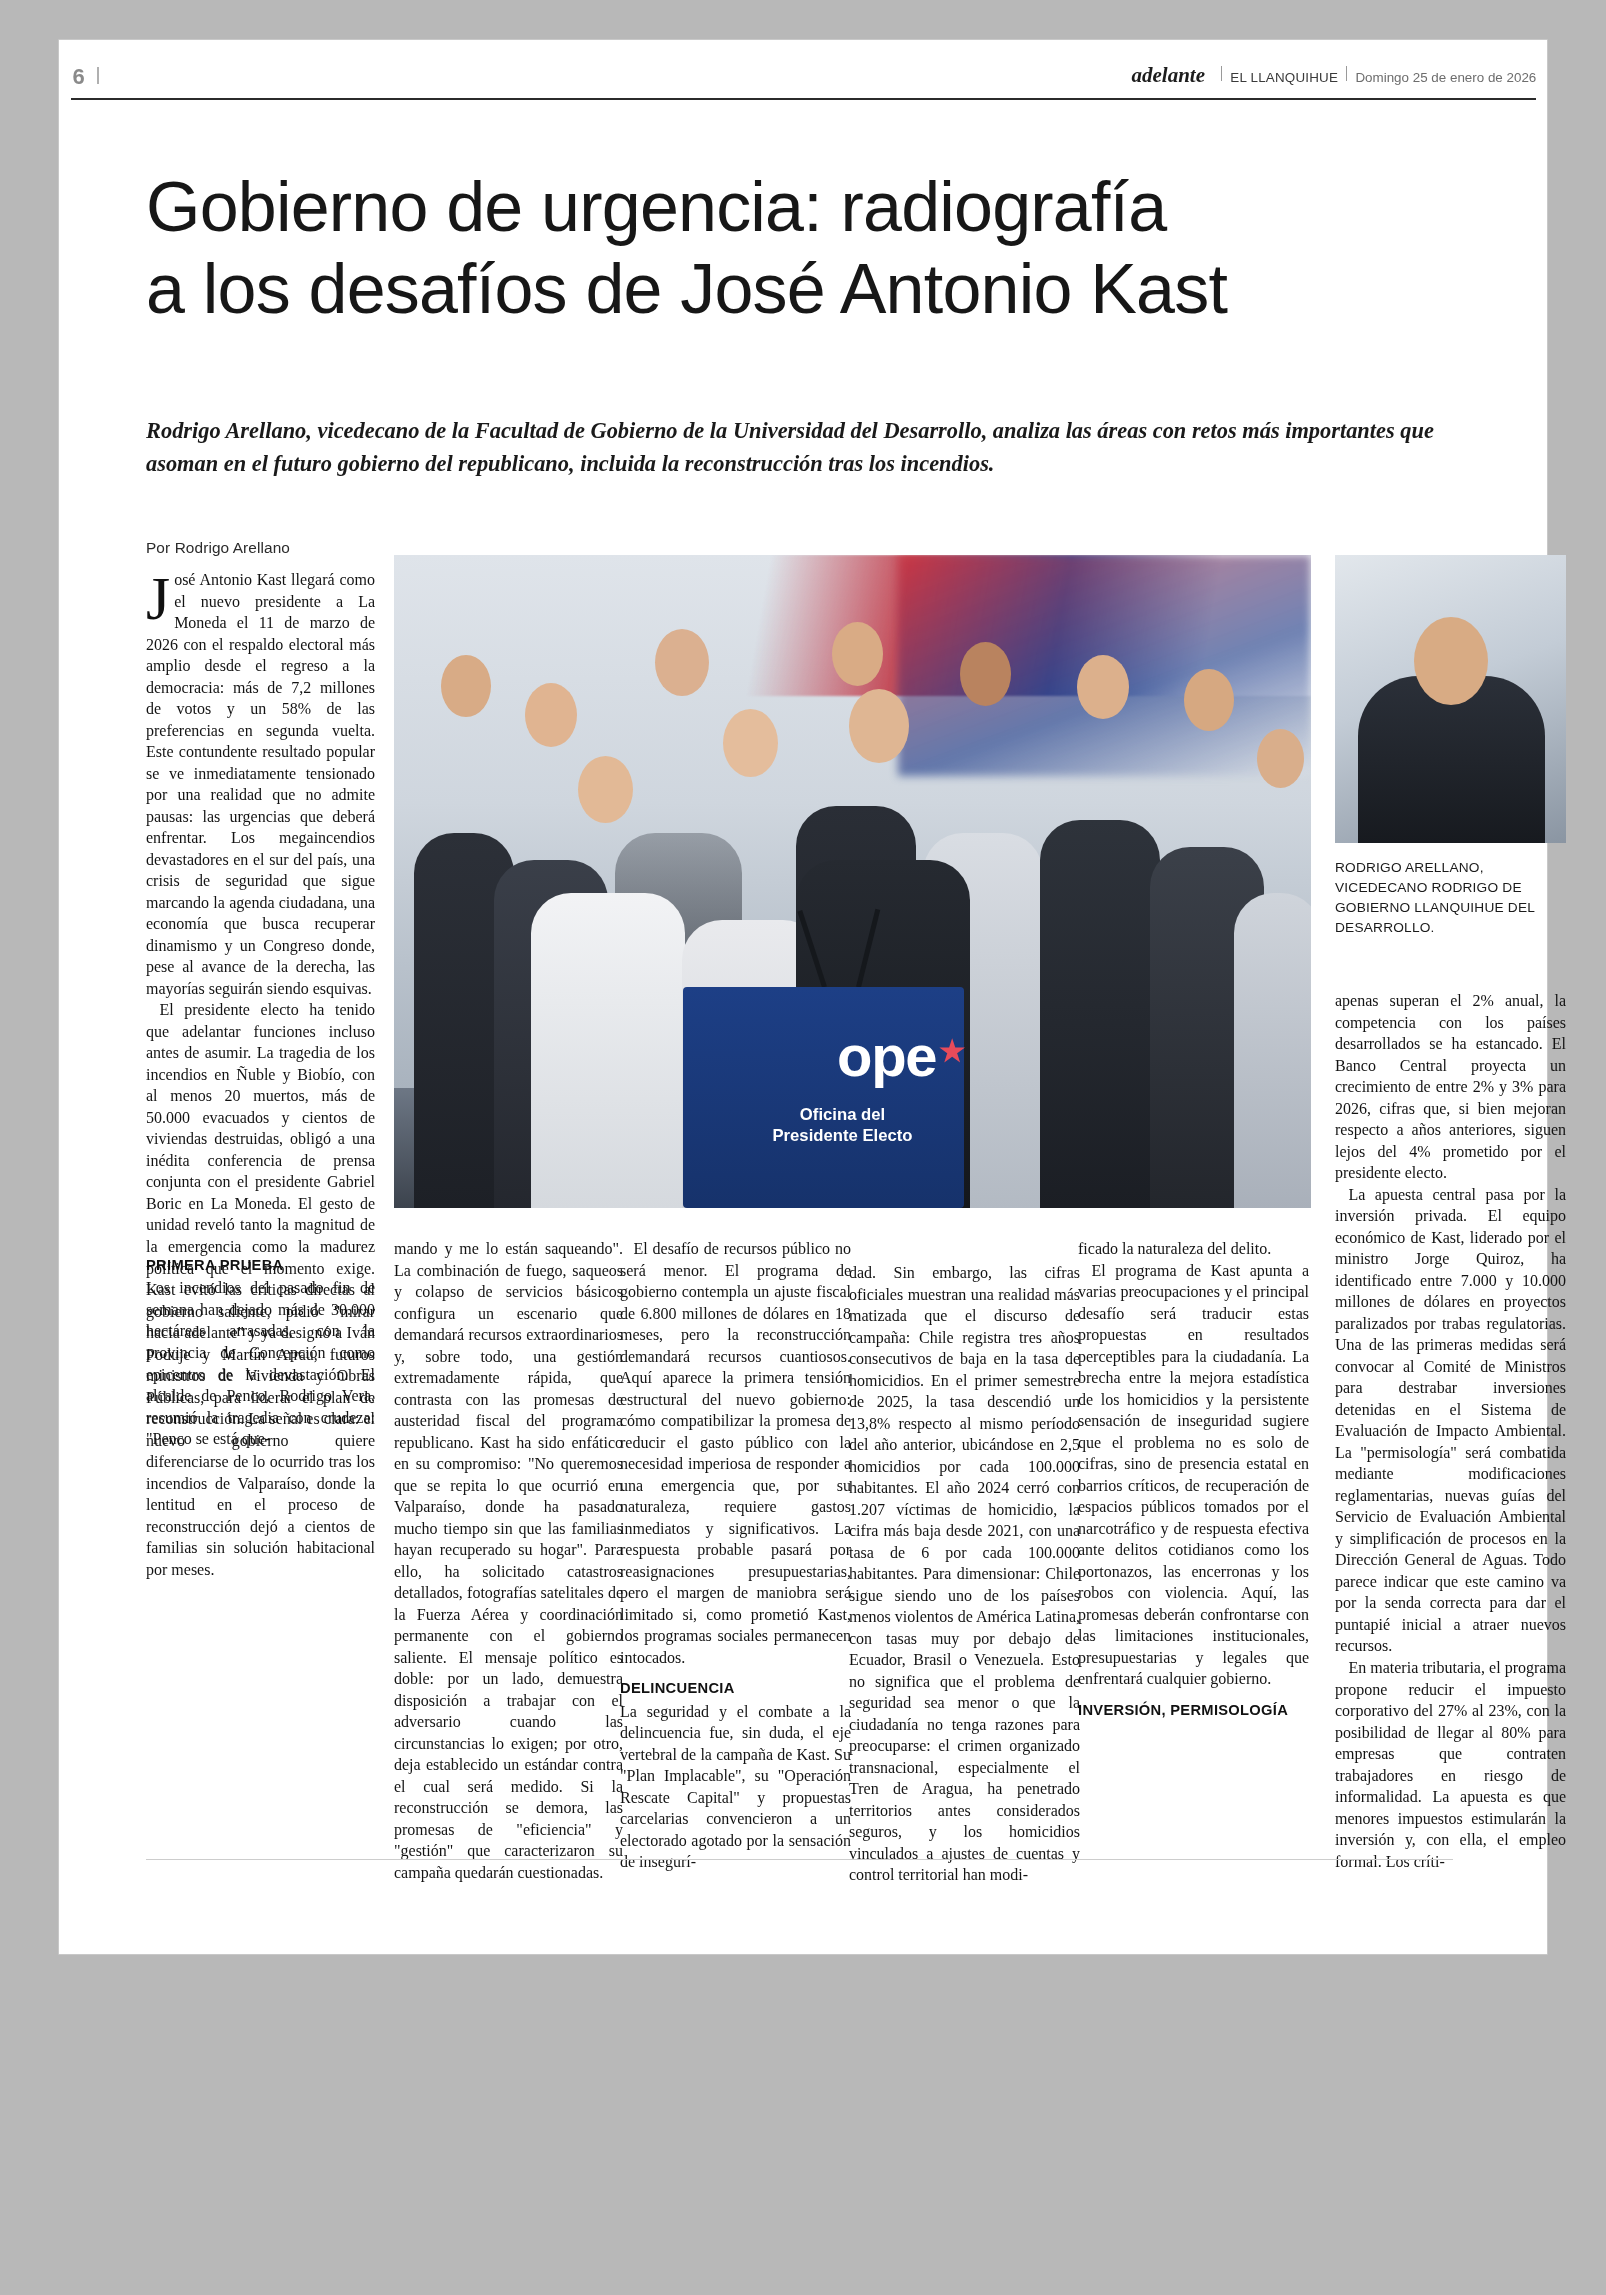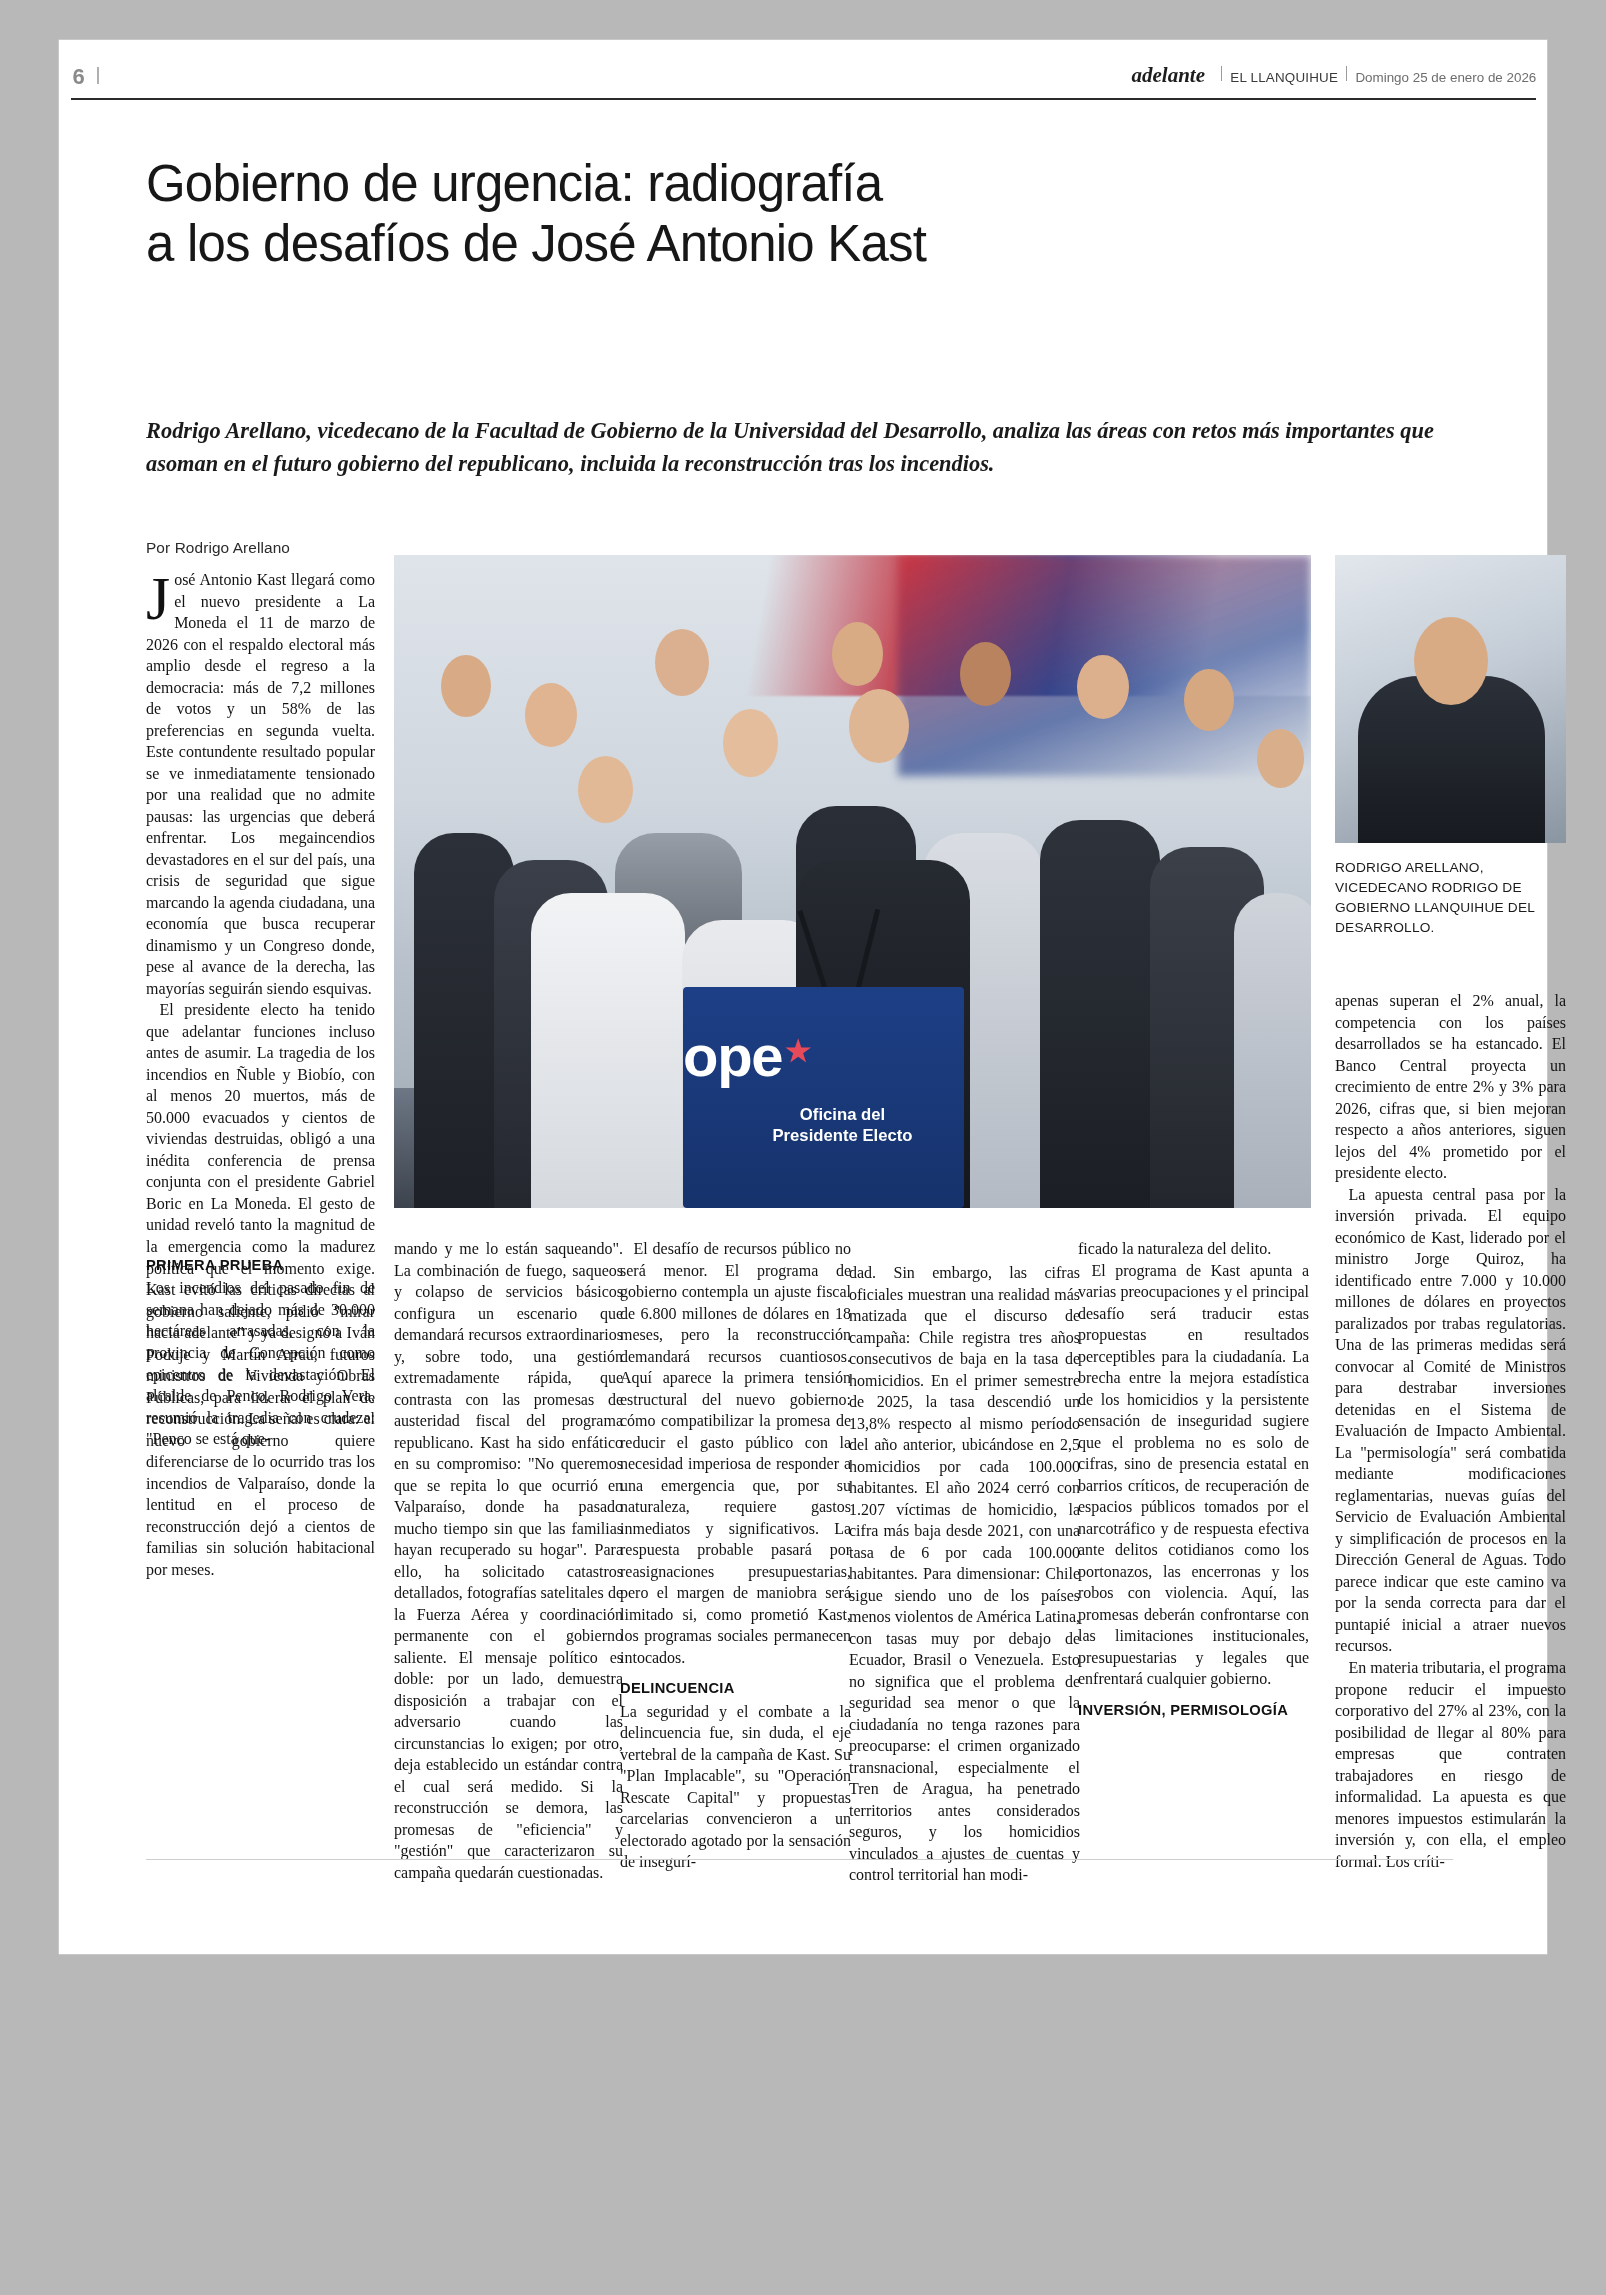--- a/index.html
+++ b/index.html
@@ -93,21 +93,21 @@
     background: #2b2b2b;
   }
   
   .headline {
     position: absolute;
     left: 87px;
     top: 80px;
     width: 1338px;
     font-family: "Liberation Sans", sans-serif;
     font-weight: 300;
-    font-size: 51px;
+    font-size: 70px;
     line-height: 1.17;
     letter-spacing: -0.8px;
     color: #171717;
   }
   .headline .l2 { display: block; }
   .deck {
     position: absolute;
     left: 87px;
     top: 375px;
     width: 1325px;
@@ -215,21 +215,21 @@
   .podium {
     position: absolute;
     left: 289px; bottom: 0;
     width: 281px; height: 221px;
     background: linear-gradient(180deg,#1d3f86,#16326b);
     border-radius: 4px;
   }
   .podium-logo {
     position: absolute;
     left: 0; right: 0; top: 35px;
-    text-align: left;
+    text-align: right;
     font-family: "Liberation Sans", sans-serif;
     font-weight: bold;
     font-size: 58px;
     letter-spacing: -1.3px;
     color: #ffffff;
   }
   .podium-logo .star {
     display: inline-block;
     font-size: 29.4px;
     color: #e74b5a;

